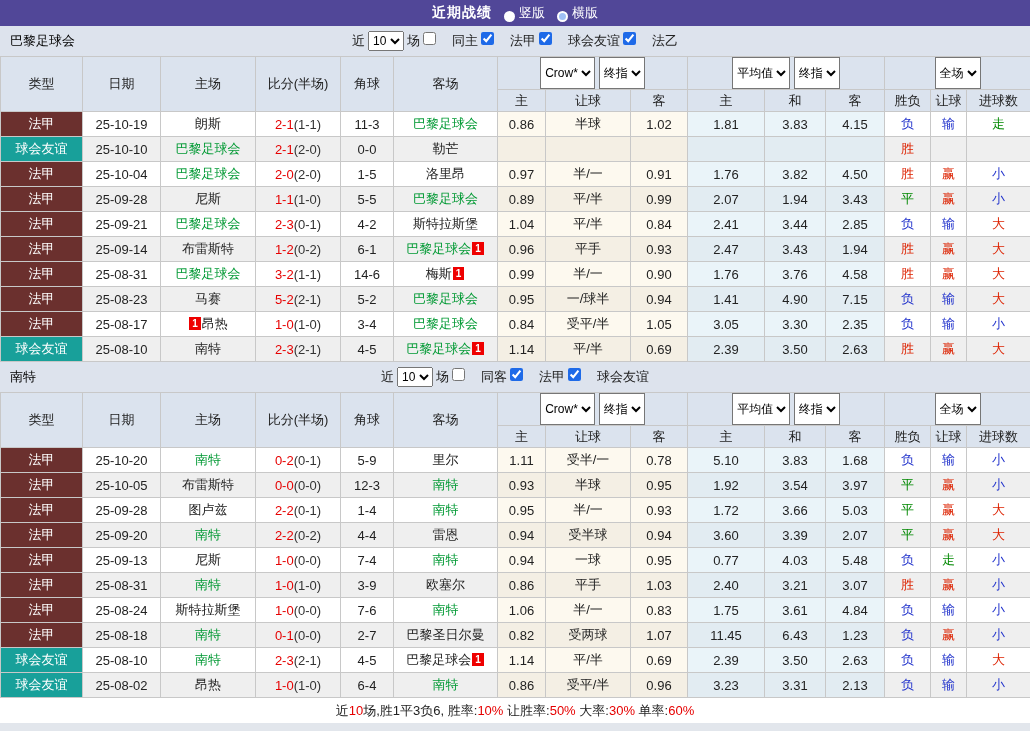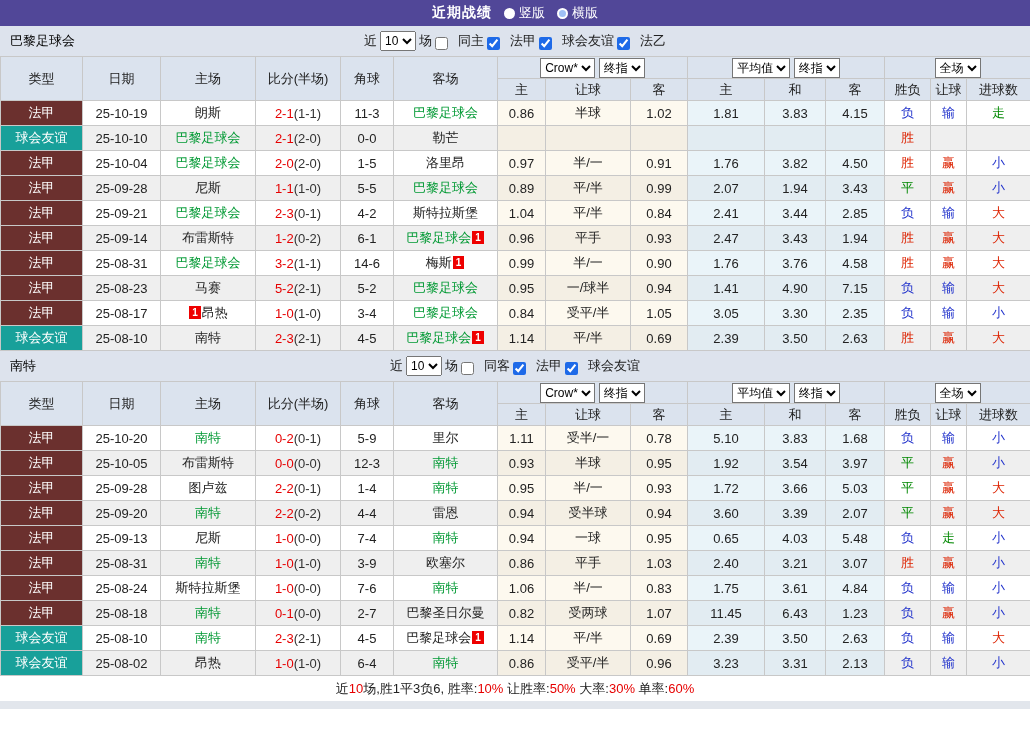--- a/index.html
+++ b/index.html
@@ -15,49 +15,49 @@
   .topbar {
     height: 26px;
     background: #514798;
     color: #fff;
     display: flex;
     align-items: center;
     justify-content: center;
     gap: 12px;
   }
   .topbar-title { font-weight: bold; font-size: 14px; letter-spacing: 1px; }
-  .radio-item { display: flex; align-items: center; gap: 4px; cursor: pointer; }
+  .radio-item { display: flex; align-items: flex-end; gap: 4px; cursor: pointer; }
   .radio-dot { border-radius: 50%; display: inline-block; }
   .radio-dot.selected { width: 11px; height: 11px; background: #fff; }
   .radio-dot.unselected { width: 11px; height: 11px; border: 2px solid #fff; background: #9fc0f5; }
   
   .section-header {
     position: relative;
     height: 30px;
     background: #dde3ed;
     display: flex;
     align-items: center;
   }
   .team-name { position: absolute; left: 10px; color: #000; }
   .filter-controls { margin: 0 auto; display: flex; align-items: center; gap: 3px; }
   .filter-controls select { font-size: 12px; height: 20px; }
-  .filter-controls label { display: flex; align-items: flex-end; gap: 10px; }
+  .filter-controls label { display: flex; align-items: flex-start; gap: 16px; }
   .filter-controls input[type="checkbox"] { width: 13px; height: 13px; accent-color: #1e6ae8; margin: 0; }
   
   table { border-collapse: collapse; table-layout: fixed; width: 1030px; }
   th, td {
     border: 1px solid #c8c8c8;
     text-align: center;
     padding: 0;
     overflow: hidden;
     white-space: nowrap;
   }
   thead th { background: #dbe3ee; font-weight: normal; height: 22px; }
   thead .dd-cell { height: 22px; }
-  thead select { font-size: 12px; height: 20px; background: #fff; }
+  thead select { font-size: 12px; height: 32px; background: #fff; }
   tbody td { height: 25px; }
   tbody tr:nth-child(odd) td { background: #ffffff; }
   tbody tr:nth-child(even) td { background: #efefef; }
   tbody tr:nth-child(odd) td.o1 { background: #fdf9ef; }
   tbody tr:nth-child(even) td.o1 { background: #f4efe4; }
   tbody tr:nth-child(odd) td.o2 { background: #eaf4f9; }
   tbody tr:nth-child(even) td.o2 { background: #e2ecf2; }
   td.type-cell { color: #fff; }
   td.type-ligue1 { background: #6b302e !important; }
   td.type-friendly { background: #18a09a !important; }
@@ -490,21 +490,21 @@
         <tr>
           <td class="type-cell type-ligue1">法甲</td>
           <td>25-09-13</td>
           <td><span>尼斯</span></td>
           <td><span class="score-red">1-0</span><span class="half-score">(0-0)</span></td>
           <td>7-4</td>
           <td><span class="self-team">南特</span></td>
           <td class="o1">0.94</td>
           <td class="o1">一球</td>
           <td class="o1">0.95</td>
-          <td class="o2">0.65</td>
+          <td class="o2">0.77</td>
           <td class="o2">4.03</td>
           <td class="o2">5.48</td>
           <td class="res-b">负</td>
           <td class="res-g">走</td>
           <td class="res-b">小</td>
         </tr>
         <tr>
           <td class="type-cell type-ligue1">法甲</td>
           <td>25-08-31</td>
           <td><span class="self-team">南特</span></td>

